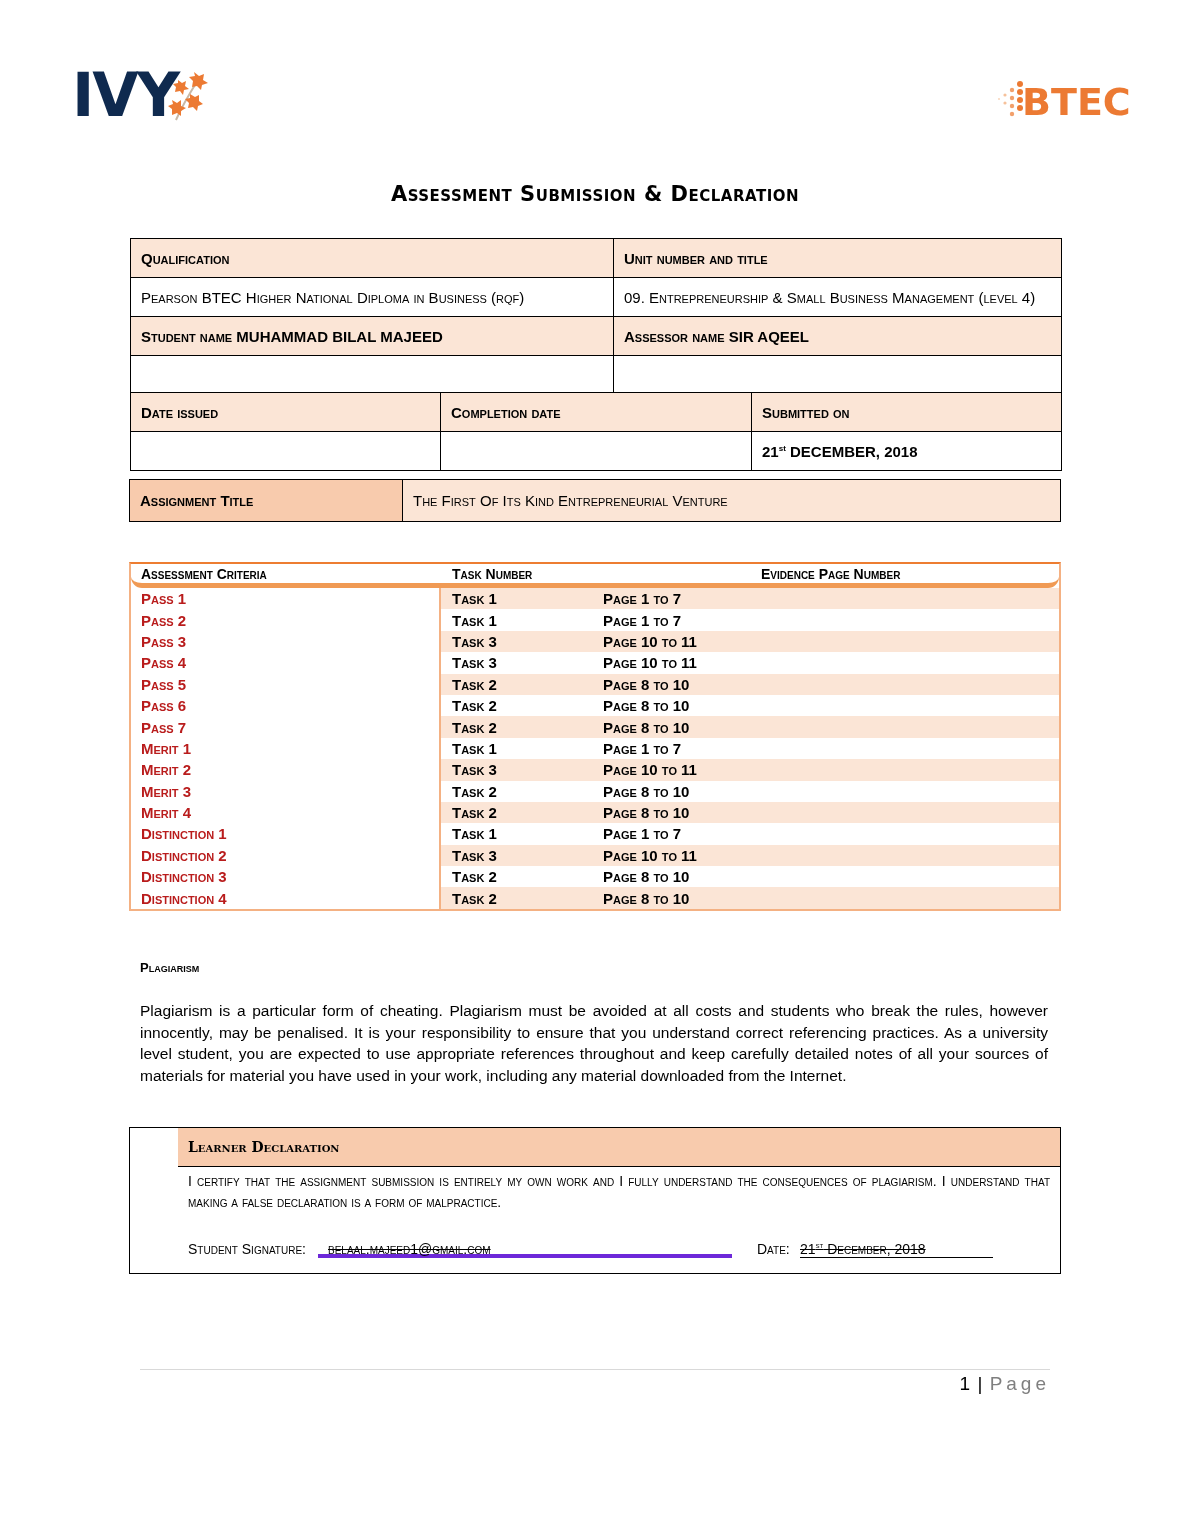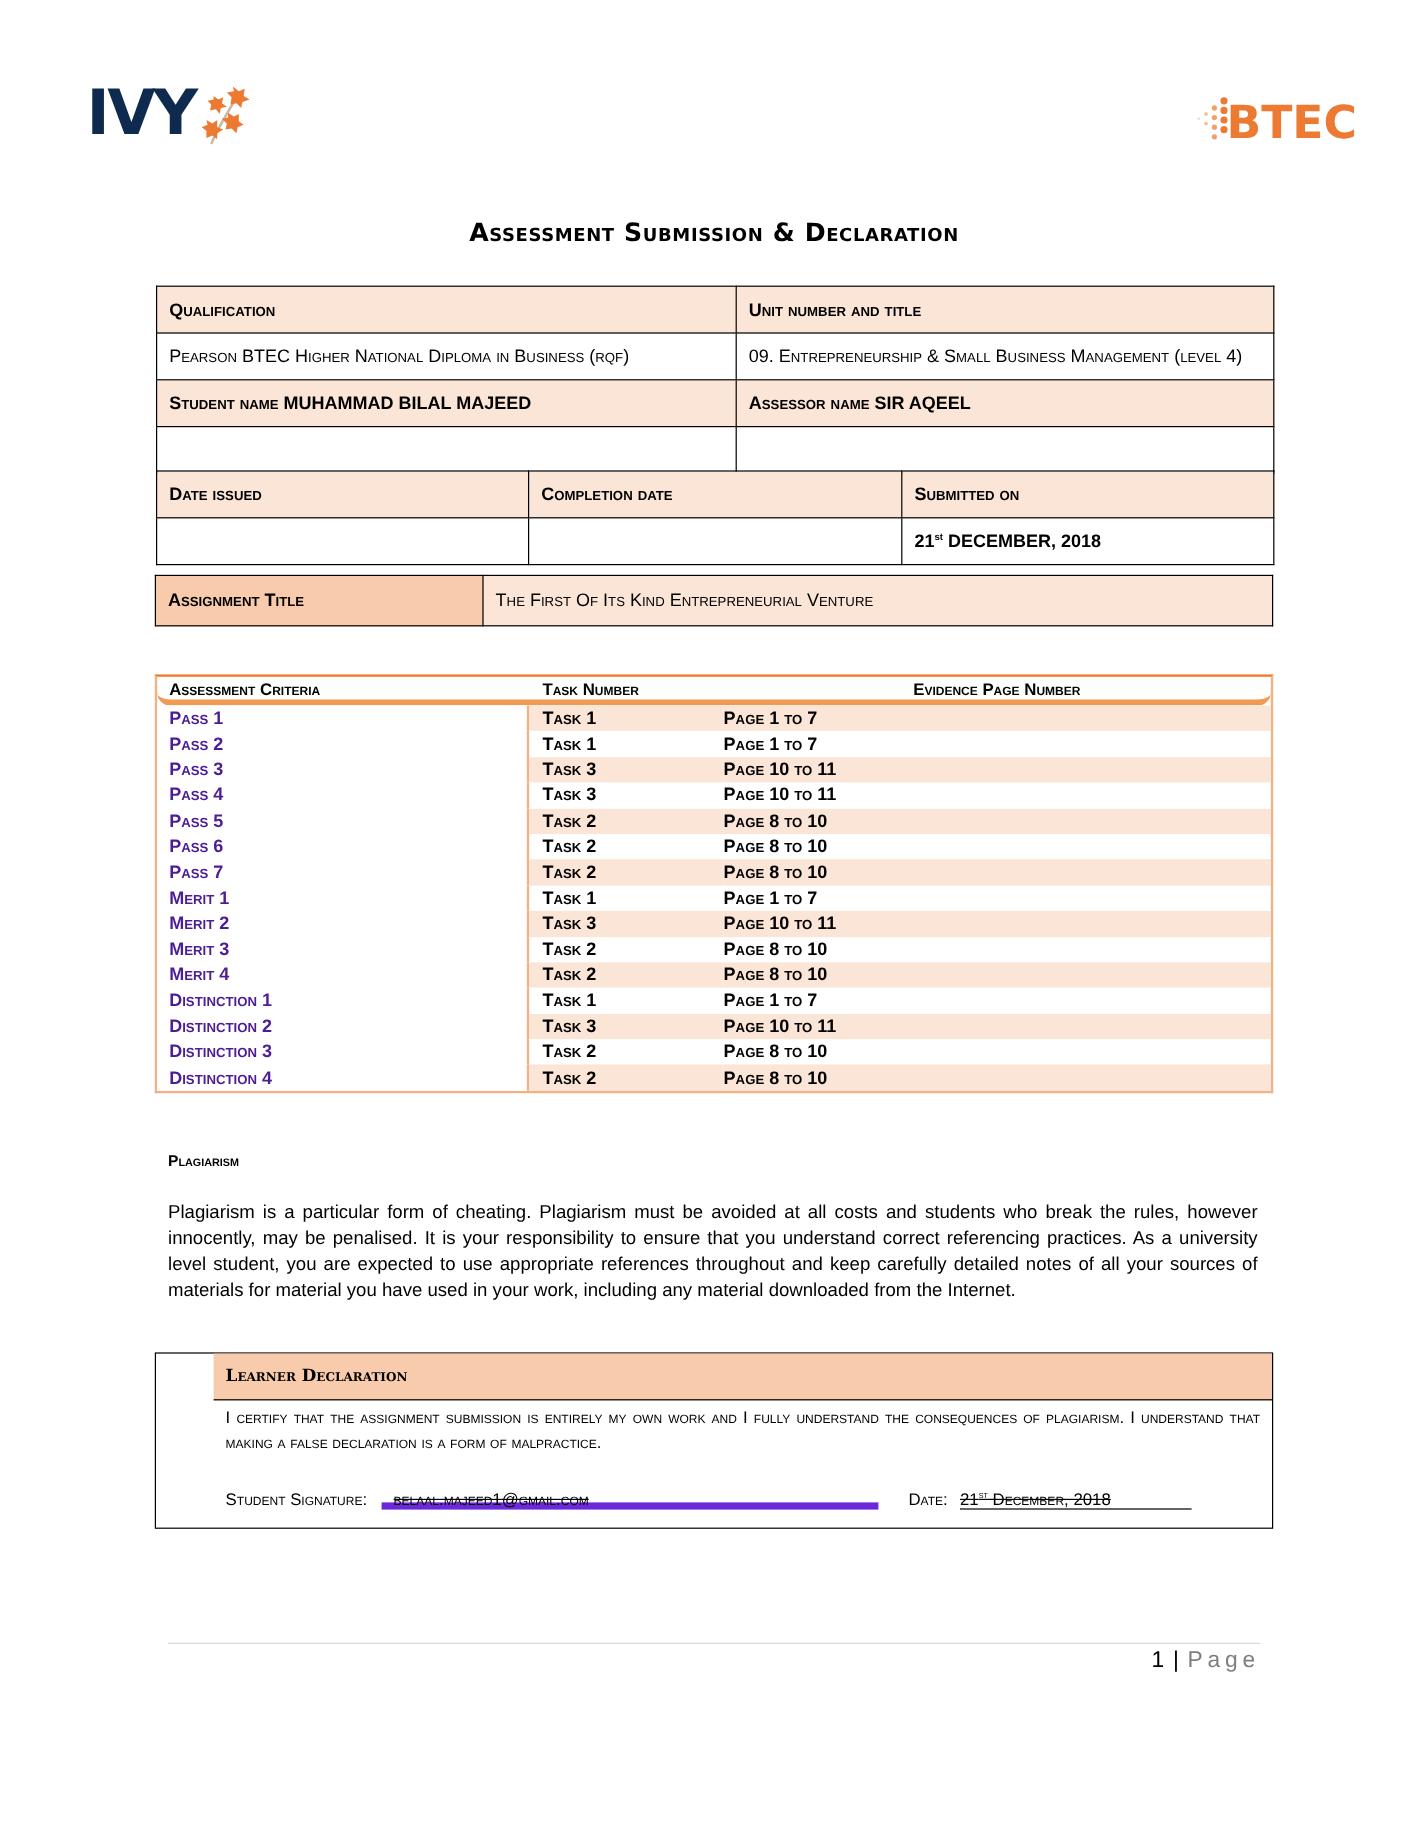--- a/index.html
+++ b/index.html
@@ -1,21 +1,21 @@
 <!DOCTYPE html>
 <html><head>
   <meta charset="utf-8">
   <style>
     * { box-sizing: border-box; margin: 0; padding: 0; }
     html, body { width: 1190px; height: 1540px; background: #ffffff; }
     body { position: relative; font-family: "Liberation Sans", sans-serif; color: #000; overflow: hidden; }
 
     
     .logo-ivy { position: absolute; left: 72px; top: 70px; width: 140px; height: 56px; }
-    .logo-ivy .ivy-text { position: absolute; left: 0; top: -6px; font-family: "DejaVu Sans", sans-serif; font-weight: bold; font-size: 52px; letter-spacing: -2px; color: #0f2a4f; line-height: 62px; }
+    .logo-ivy .ivy-text { position: absolute; left: 0; top: -6px; font-family: "DejaVu Sans", sans-serif; font-weight: bold; font-size: 60px; letter-spacing: -2px; color: #0f2a4f; line-height: 62px; }
     .logo-ivy svg { position: absolute; left: 96px; top: 0; }
 
     .logo-btec { position: absolute; left: 996px; top: 78px; width: 145px; height: 48px; }
     .logo-btec svg { position: absolute; left: 0; top: 0; }
     .logo-btec .btec-text { position: absolute; left: 26px; top: 0px; font-family: "DejaVu Sans", sans-serif; font-weight: bold; font-size: 38px; color: #ec7a33; line-height: 48px; letter-spacing: 0px; }
 
     .doc-title { position: absolute; left: 0; top: 182px; width: 1190px; text-align: center; font-family: "DejaVu Sans", sans-serif; font-weight: bold; font-size: 21px; font-variant: small-caps; letter-spacing: 0.5px; }
 
     
     .info-table { position: absolute; left: 130px; top: 226px; width: 932px; border-collapse: collapse; margin-top: 12px; }
@@ -32,37 +32,37 @@
     .assign-table .lbl { width: 273px; background: #f8cbad; font-weight: bold; }
     .assign-table .val { background: #fbe5d6; }
 
     
     .crit { position: absolute; left: 129px; top: 562px; width: 932px; border: 2px solid #f4b183; border-top: 2px solid #ed7d31; }
     .crit .head { display: flex; height: 24px; align-items: center; font-weight: bold; font-variant: small-caps; font-size: 14px; border-bottom: 5px solid #f09a54; border-radius: 11px; }
     .crit .head .c1 { width: 310px; padding-left: 10px; }
     .crit .head .c2 { width: 320px; padding-left: 11px; }
     .crit .head .c3 { flex: 1; padding-left: 0; }
     .crit .row { display: flex; height: 21.4px; align-items: center; font-size: 15px; font-weight: bold; font-variant: small-caps; }
-    .crit .row .c1 { width: 310px; padding-left: 10px; color: #4c1d95; height: 100%; display: flex; align-items: center; border-right: 2px solid #f4b183; background: #fff; }
+    .crit .row .c1 { width: 310px; padding-left: 10px; color: #b91c1c; height: 100%; display: flex; align-items: center; border-right: 2px solid #f4b183; background: #fff; }
     .crit .row .c2 { width: 162px; padding-left: 11px; height: 100%; display: flex; align-items: center; }
     .crit .row .c3 { flex: 1; height: 100%; display: flex; align-items: center; }
     .crit .row.shade .c2, .crit .row.shade .c3 { background: #fbe5d6; }
 
     
     .plag-head { position: absolute; left: 140px; top: 960px; font-size: 13px; font-weight: bold; font-variant: small-caps; }
     .plag-text { position: absolute; left: 140px; top: 1000px; width: 908px; font-size: 15.5px; line-height: 21.5px; text-align: justify; }
 
     
     .decl { position: absolute; left: 129px; top: 1127px; width: 932px; border: 1px solid #000; padding-left: 48px; }
     .decl .dh { height: 39px; background: #f8cbad; border-bottom: 1px solid #000; padding: 0 10px; display: flex; align-items: center; font-family: "DejaVu Serif", serif; font-weight: bold; font-variant: small-caps; font-size: 14px; }
     .decl .db { padding: 4px 10px 10px 10px; font-size: 14px; font-variant: small-caps; }
     .decl .db .stmt { line-height: 21px; text-align: justify; }
     .decl .sig-line { position: relative; margin-top: 26px; height: 24px; font-size: 14px; }
     .decl .sig-label { position: absolute; left: 0; top: 2px; }
-    .decl .sig-val { position: absolute; left: 130px; top: 2px; width: 414px; border-bottom: 6px solid #6d28d9; padding-left: 10px; text-decoration: line-through; height: 17px; line-height: 17px; }
+    .decl .sig-val { position: absolute; left: 130px; top: 2px; width: 414px; border-bottom: 4px solid #6d28d9; padding-left: 10px; text-decoration: line-through; height: 17px; line-height: 17px; }
     .decl .date-label { position: absolute; left: 569px; top: 2px; }
     .decl .date-val { position: absolute; left: 612px; top: 2px; width: 193px; border-bottom: 1px solid #000; text-decoration: line-through; height: 17px; line-height: 17px; padding-left: 0; }
 
     
     .footer-line { position: absolute; left: 140px; top: 1369px; width: 910px; height: 1px; background: #d9d9d9; }
     .footer { position: absolute; left: 900px; top: 1373px; width: 150px; text-align: right; font-size: 19px; }
     .footer .pg-num { color: #000; }
     .footer .sep { color: #000; margin: 0 2px; }
     .footer .pg-word { color: #7f7f7f; letter-spacing: 4px; }
   </style>

